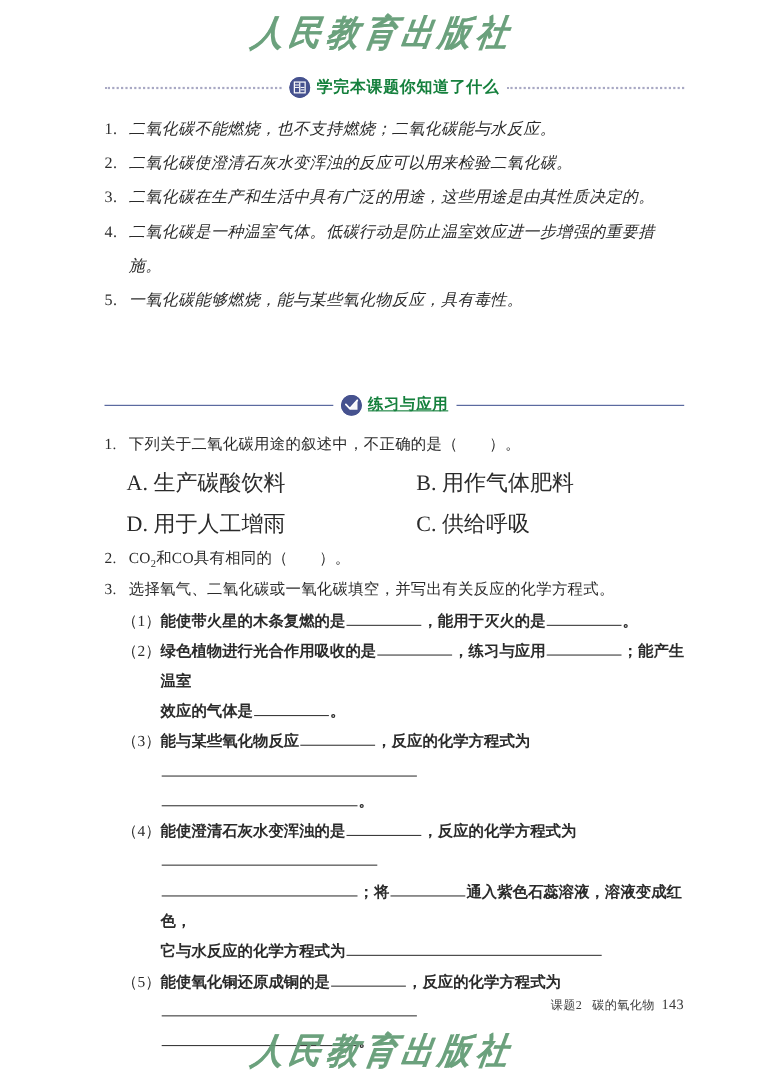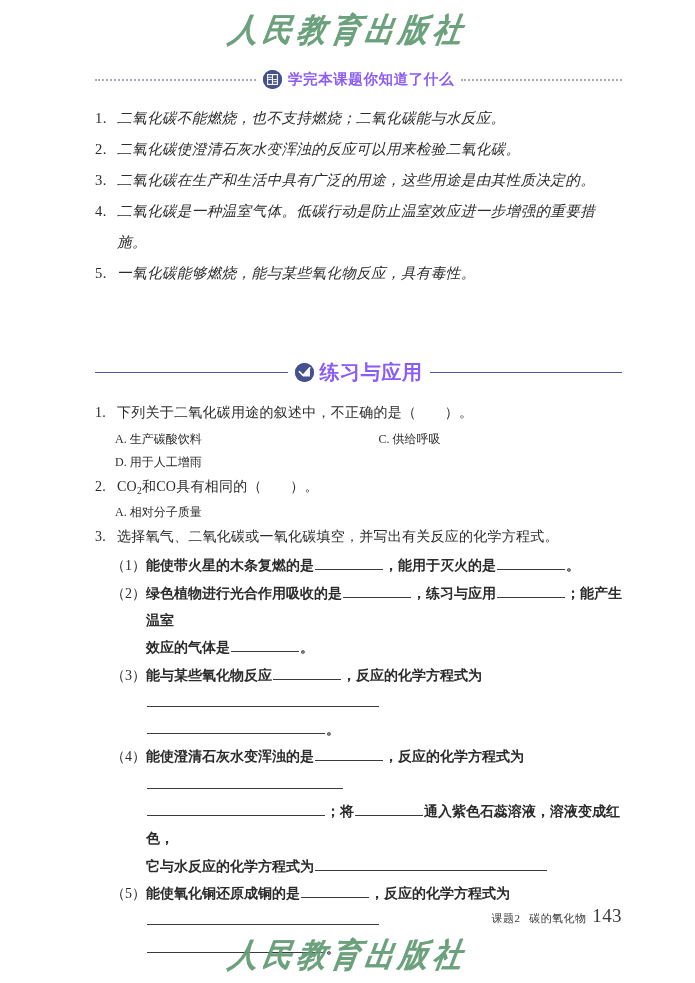--- a/index.html
+++ b/index.html
@@ -75,24 +75,24 @@
     display: flex;
     align-items: center;
     gap: 6px;
     padding: 0 7px;
     white-space: nowrap;
   }
   .sec-title {
     font-family: "Liberation Sans", "DejaVu Sans", sans-serif;
     font-size: 14.5px;
     font-weight: 700;
-    color: #8b5cf6;
+    color: #15803d;
     letter-spacing: 0.6px;
   }
-  .sec-title.alt { font-size: 20px; }
+  .sec-title.alt { font-size: 14px; text-decoration: underline; }
 
   .badge-icon {
     width: 19px;
     height: 19px;
     flex: 0 0 19px;
     border-radius: 50%;
     background: #46528f;
     position: relative;
     display: inline-block;
   }
@@ -133,21 +133,21 @@
   .ex-item .body { flex: 1 1 auto; }
 
   .opts {
     display: flex;
     flex-wrap: wrap;
   }
   .opt {
     width: 50%;
     box-sizing: border-box;
     padding-left: 20px;
-    font-size: 12px;
+    font-size: 20px;
     line-height: 1.92;
   }
 
   .sub {
     display: flex;
     align-items: flex-start;
     padding-left: 16px;
     font-size: 14px;
     line-height: 1.95;
   }
@@ -171,21 +171,21 @@
   
   .footer {
     position: absolute;
     right: 73px;
     top: 905px;
     font-size: 11px;
     color: #3a3a3a;
     letter-spacing: 0.4px;
     white-space: nowrap;
   }
-  .footer .pg { font-family: "Liberation Serif", serif; font-size: 19px; margin-left: 6px; }
+  .footer .pg { font-family: "Liberation Serif", serif; font-size: 13px; margin-left: 6px; }
   .footer .sep { display: inline-block; width: 9px; }
 </style>
 </head>
 <body>
 
 <div class="page">
 
   <div class="logo-wrap logo-top">
     <div class="calligraphy">人民教育出版社</div>
   </div>
@@ -250,32 +250,32 @@
 
     <ul class="ex-list">
 
       <li>
         <div class="ex-item">
           <span class="num">1.</span>
           <span class="body">下列关于二氧化碳用途的叙述中，不正确的是（　　）。</span>
         </div>
         <div class="opts">
           <div class="opt">A. 生产碳酸饮料</div>
+          <div class="opt">B. 用作气体肥料</div>
+          <div class="opt">D. 用于人工增雨</div>
           <div class="opt">C. 供给呼吸</div>
-          <div class="opt">D. 用于人工增雨</div>
         </div>
       </li>
 
       <li>
         <div class="ex-item">
           <span class="num">2.</span>
           <span class="body"><span>CO</span><sub>2</sub><span>和CO具有相同的（　　）。</span></span>
         </div>
         <div class="opts">
-          <div class="opt">A. 相对分子质量</div>
         </div>
       </li>
 
       <li>
         <div class="ex-item">
           <span class="num">3.</span>
           <span class="body">选择氧气、二氧化碳或一氧化碳填空，并写出有关反应的化学方程式。</span>
         </div>
 
         <div class="sub">

